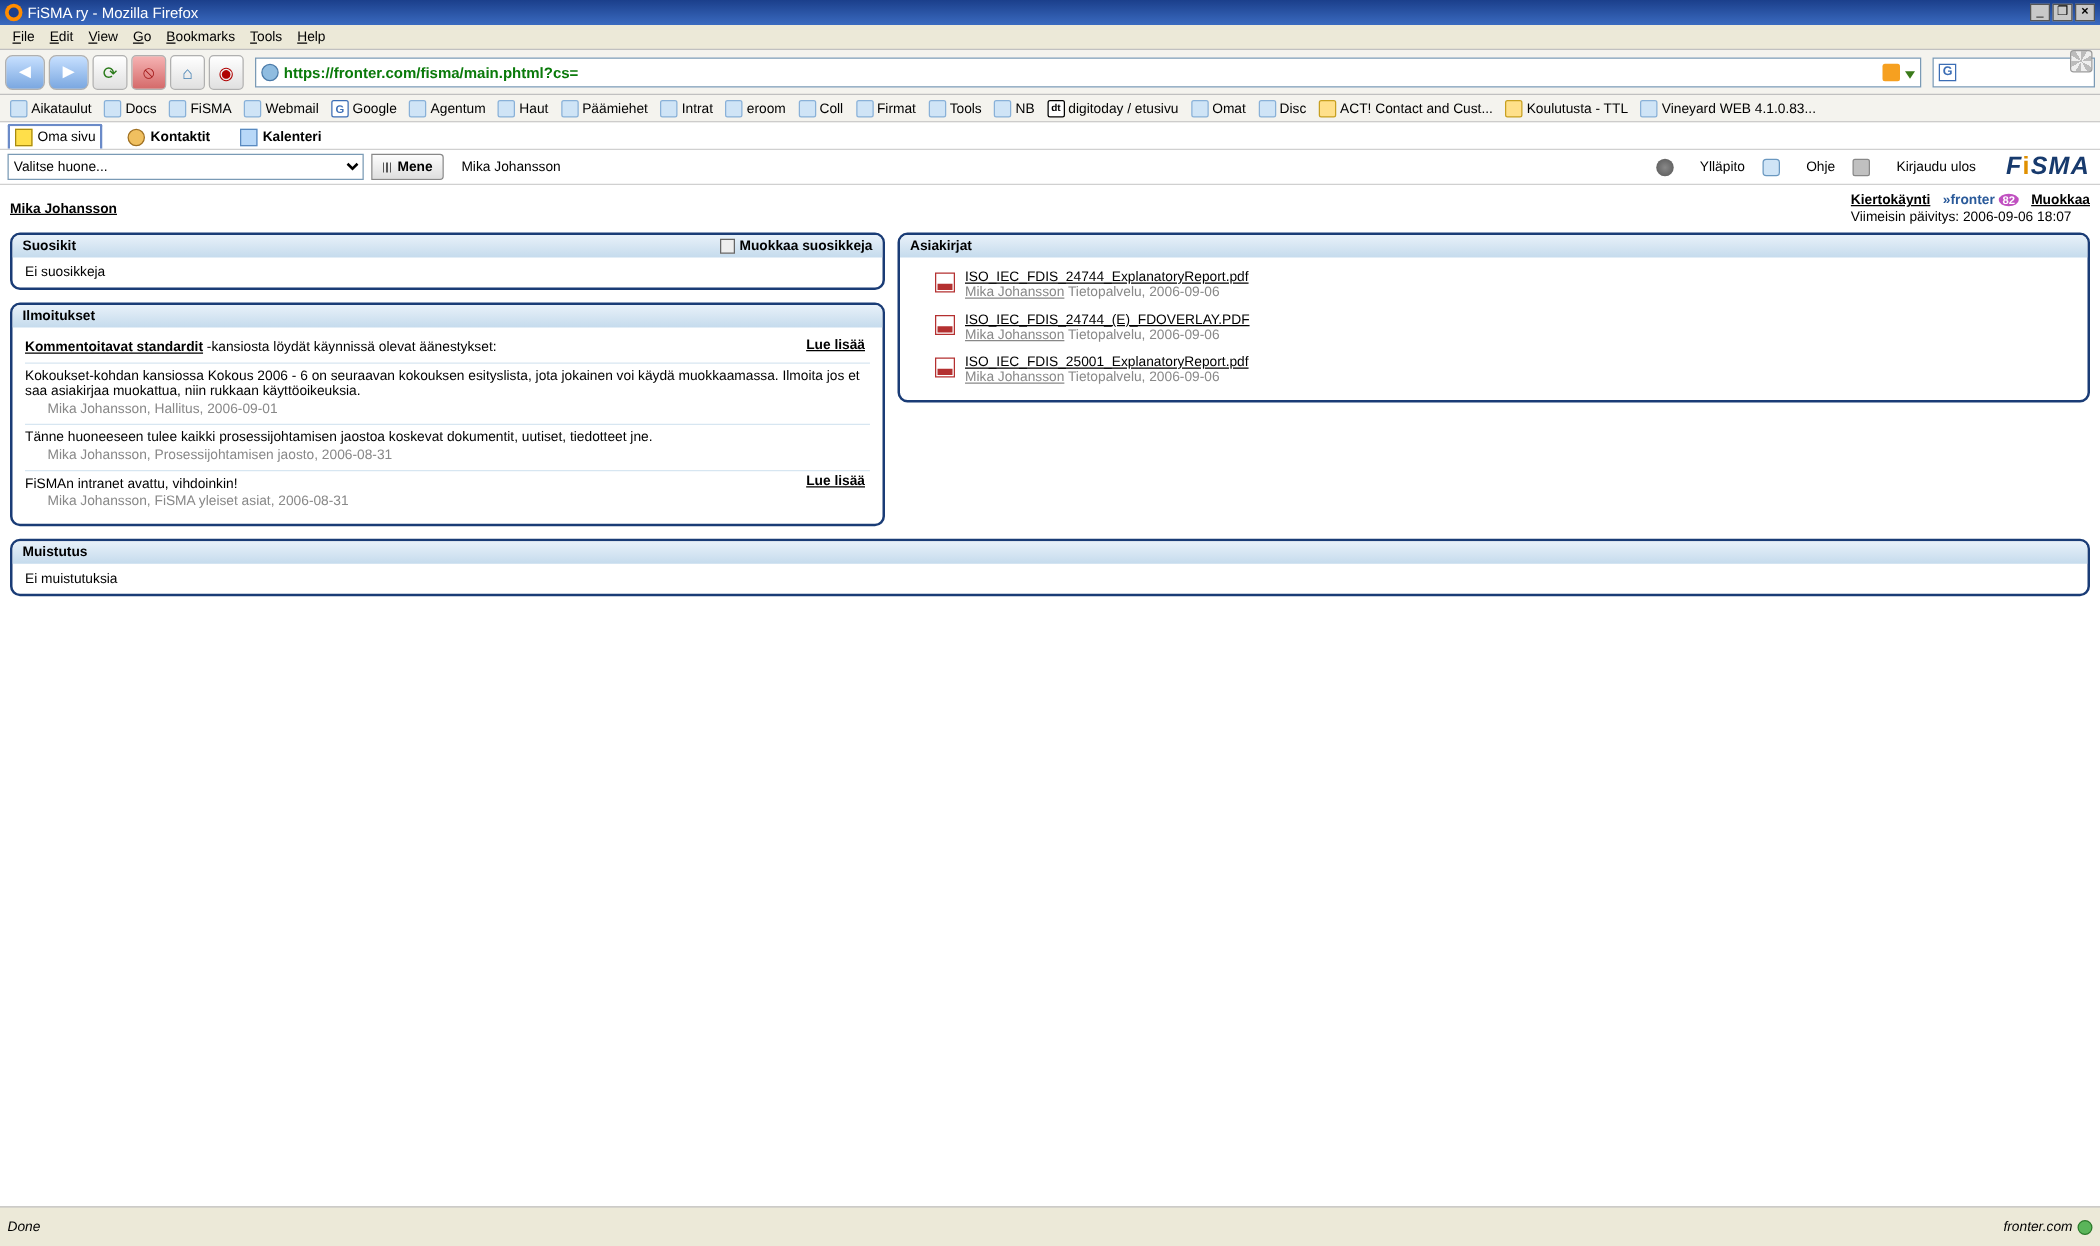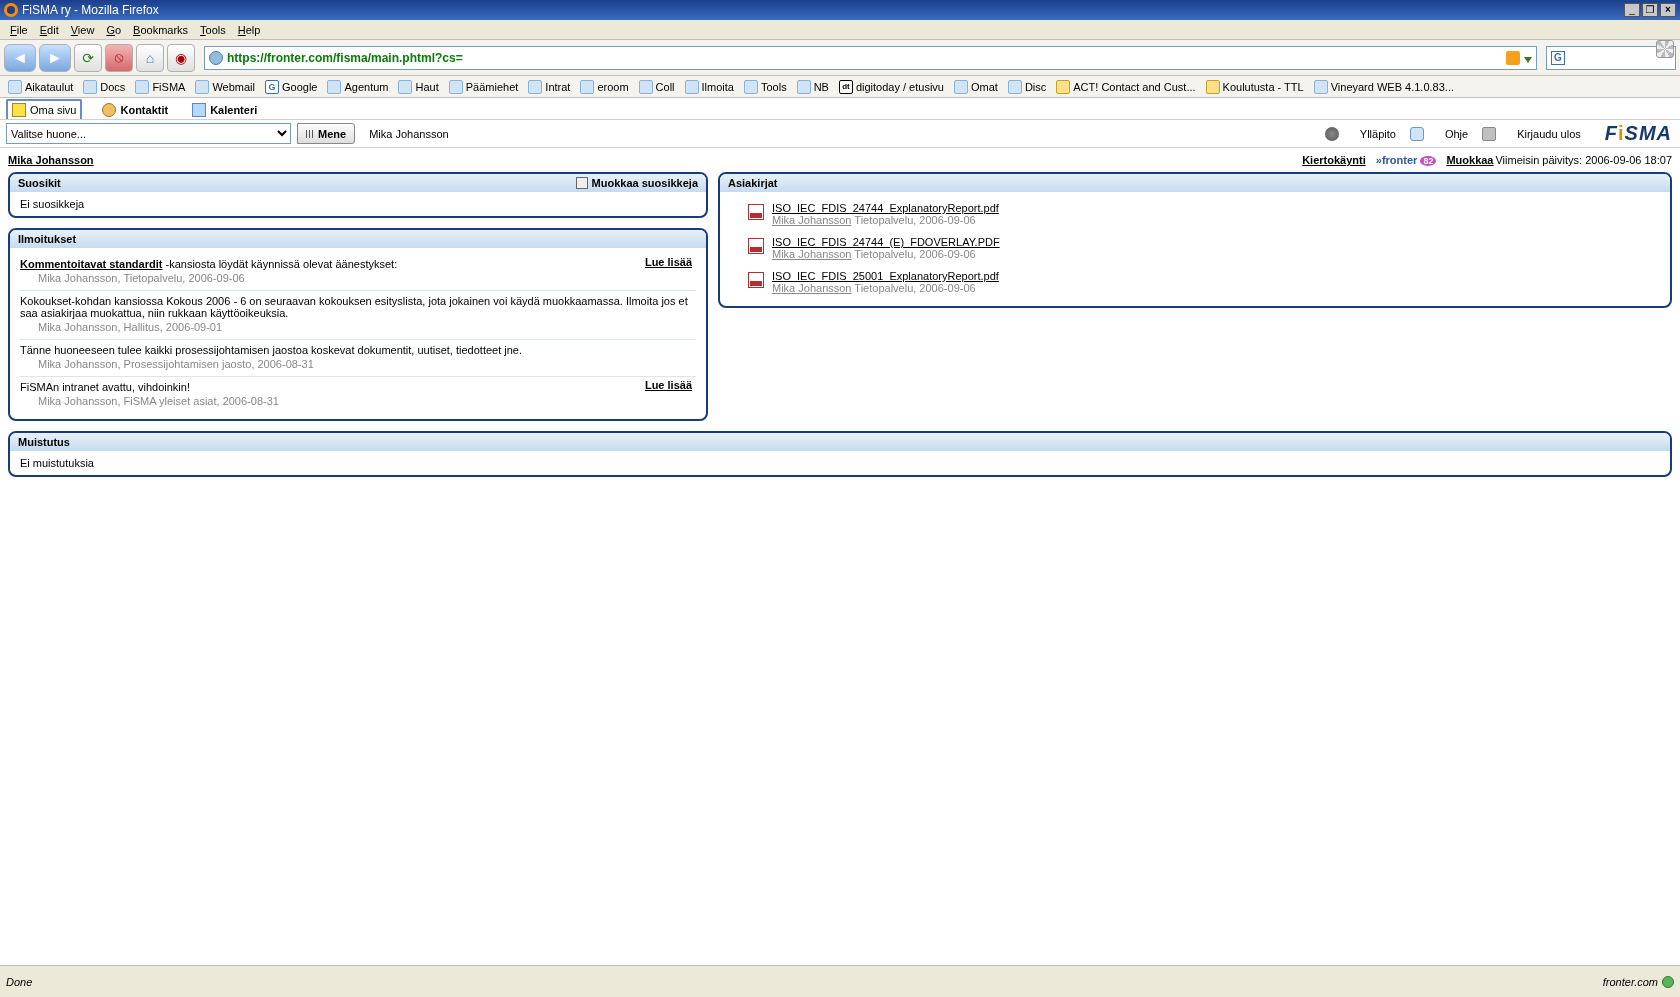--- a/index.html
+++ b/index.html
@@ -66,21 +66,21 @@
 .rlink .ricon.tool{background:radial-gradient(#888,#555);border-radius:50%;}
 .rlink .ricon.help{background:#cfe4f6;border:1px solid #6a98c0;border-radius:3px;}
 .rlink .ricon.logout{background:#c0c0c0;border:1px solid #888;border-radius:2px;}
 .logo{font-style:italic;font-weight:bold;font-size:20px;color:#173a6d;letter-spacing:1px;margin-left:10px;}
 .logo .i{color:#e09000;font-style:normal;}
 
 
 .content{position:absolute;top:148px;left:0;right:0;bottom:20px;padding:6px 8px;overflow:auto;}
 .toprow{display:flex;justify-content:space-between;align-items:center;margin-bottom:6px;}
 .toprow .uname{font-weight:bold;text-decoration:underline;color:#000;}
-.toprow .right{display:flex;flex-direction:row;align-items:flex-start;gap:2px;}
+.toprow .right{display:flex;flex-direction:column;align-items:flex-start;gap:2px;}
 .toprow .right .row1{display:flex;align-items:center;gap:10px;}
 .toprow .right .row1 a{color:#000;text-decoration:underline;font-weight:bold;}
 .toprow .right .row1 .fronterlogo{color:#2a5a9a;font-weight:bold;}
 .toprow .right .row1 .fronterlogo .arrow{color:#2a5a9a;}
 .toprow .right .row1 .fronterlogo .badge{background:#c050c0;color:#fff;border-radius:50%;padding:0 3px;font-size:9px;}
 .toprow .right .ts{color:#000;}
 
 .cols{display:flex;gap:10px;}
 .leftcol{width:700px;display:flex;flex-direction:column;gap:10px;}
 .rightcol{flex:1;}
@@ -198,21 +198,21 @@
     <a class="bm">
       <span class="bicon"></span>
       <span>eroom</span>
     </a>
     <a class="bm">
       <span class="bicon"></span>
       <span>Coll</span>
     </a>
     <a class="bm">
       <span class="bicon"></span>
-      <span>Ilmoita</span>
+      <span>Firmat</span>
     </a>
     <a class="bm">
       <span class="bicon"></span>
       <span>Tools</span>
     </a>
     <a class="bm">
       <span class="bicon"></span>
       <span>NB</span>
     </a>
     <a class="bm">
@@ -310,21 +310,20 @@
         <div class="pbody empty">Ei suosikkeja</div>
       </div>
 
       <div class="panel">
         <div class="phead">
             <span>Ilmoitukset</span>
           </div>
         <div class="pbody" id="annbody">
             <div class="ann">
               <div class="atitle"><a>Kommentoitavat standardit</a><span> -kansiosta löydät käynnissä olevat äänestykset:</span></div>
-              <div class="ameta">Mika Johansson,  Tietopalvelu,  2006-09-06</div>
               <a class="more">Lue lisää</a>
             </div>
             <div class="ann">
               <div class="atitle">Kokoukset-kohdan kansiossa Kokous 2006 - 6 on seuraavan kokouksen esityslista, jota jokainen voi käydä muokkaamassa. Ilmoita jos et saa asiakirjaa muokattua, niin rukkaan käyttöoikeuksia.</div>
               <div class="ameta">Mika Johansson,  Hallitus,  2006-09-01</div>
             </div>
             <div class="ann">
               <div class="atitle">Tänne huoneeseen tulee kaikki prosessijohtamisen jaostoa koskevat dokumentit, uutiset, tiedotteet jne.</div>
               <div class="ameta">Mika Johansson,  Prosessijohtamisen jaosto,  2006-08-31</div>
             </div>

